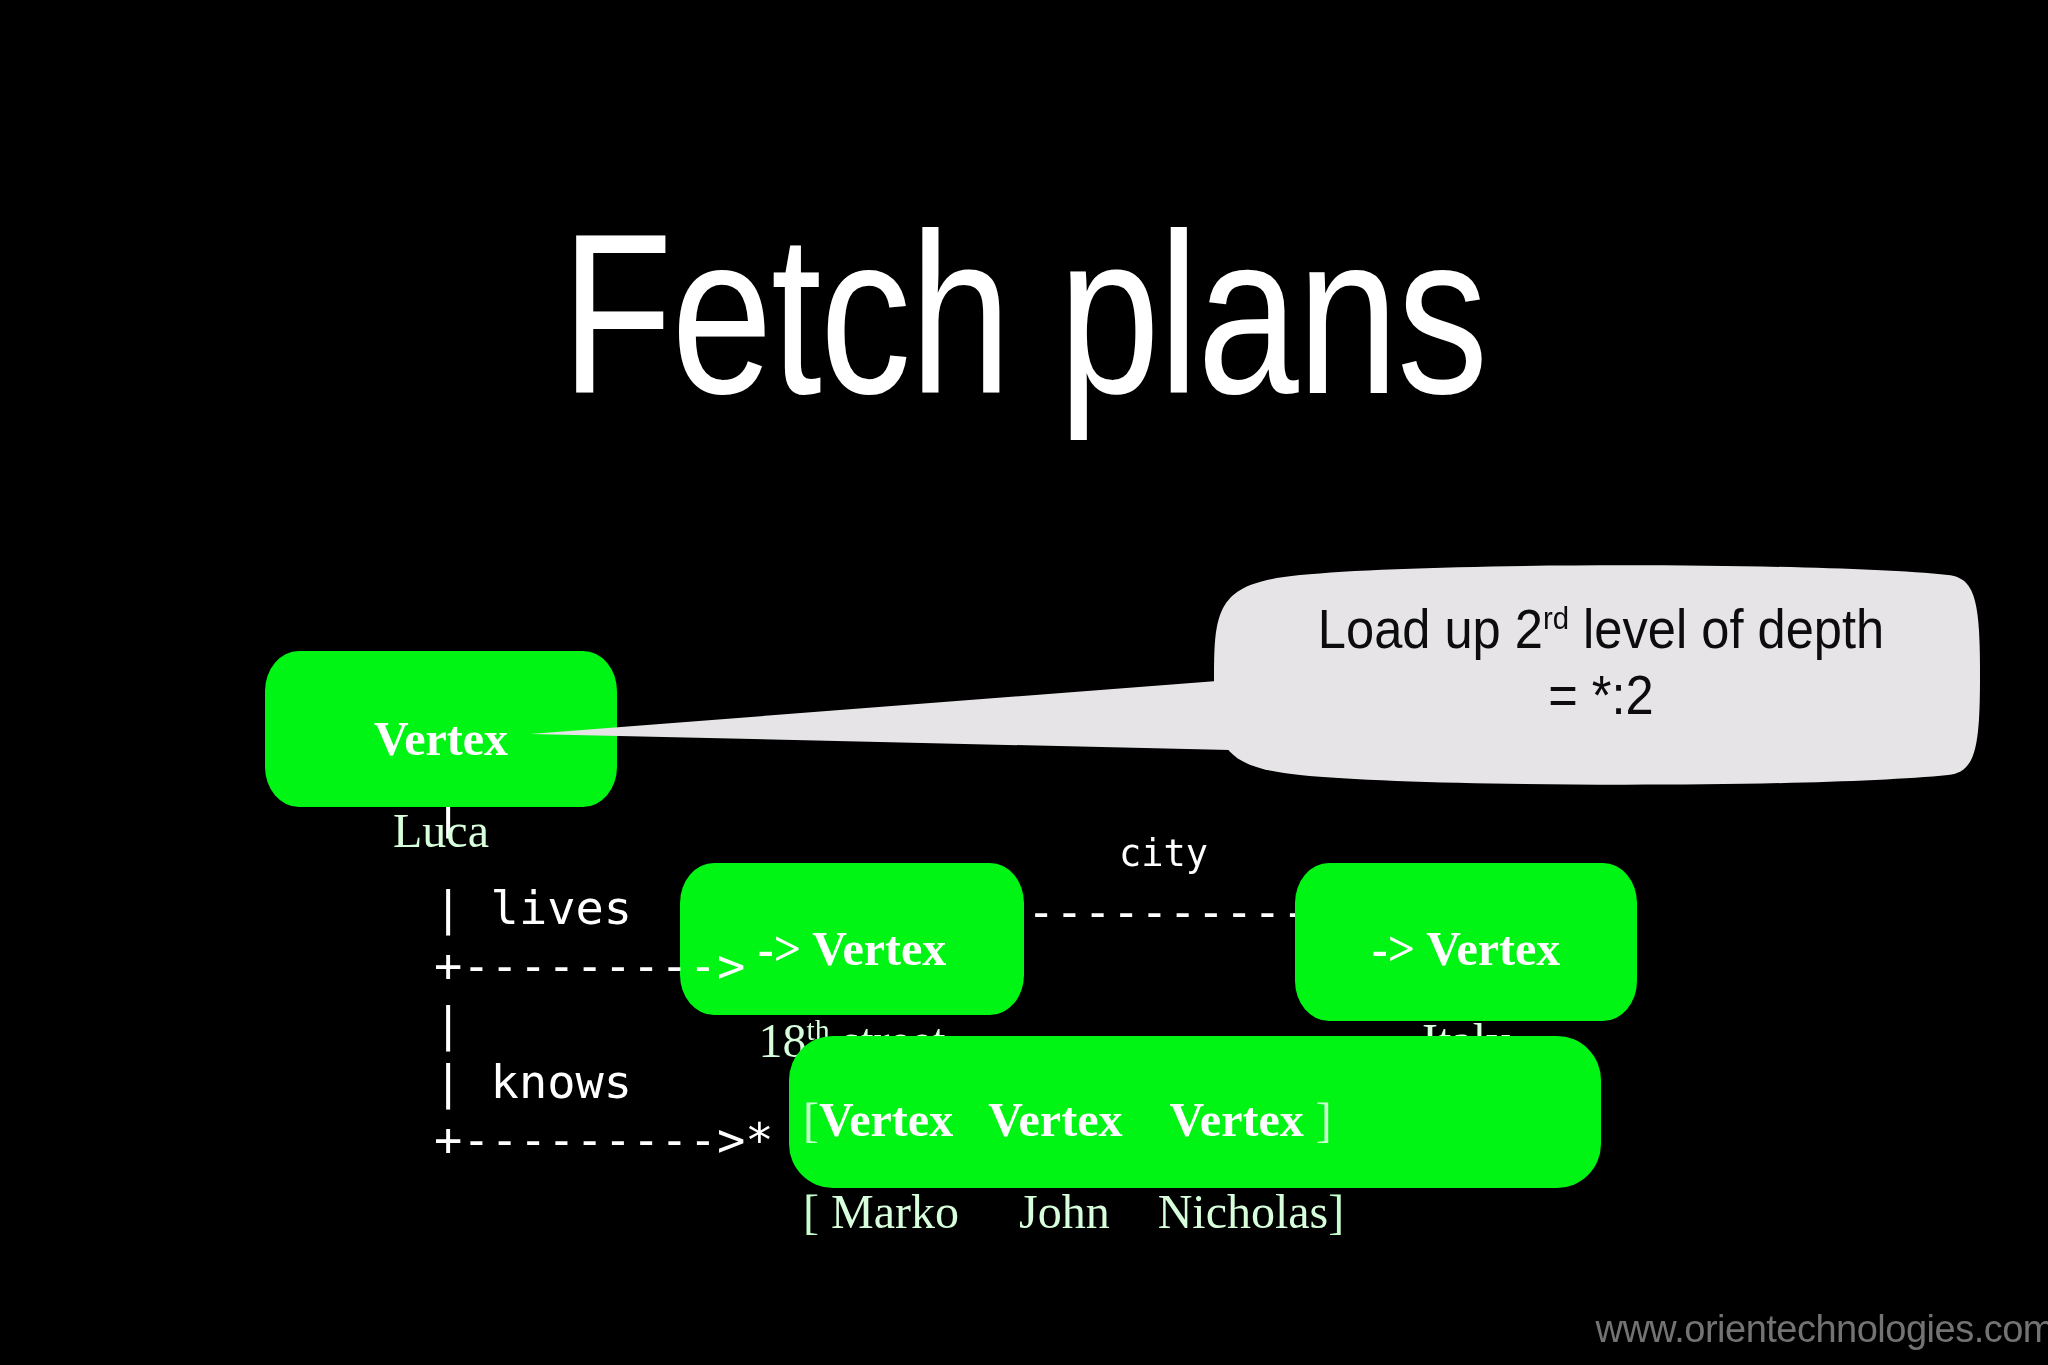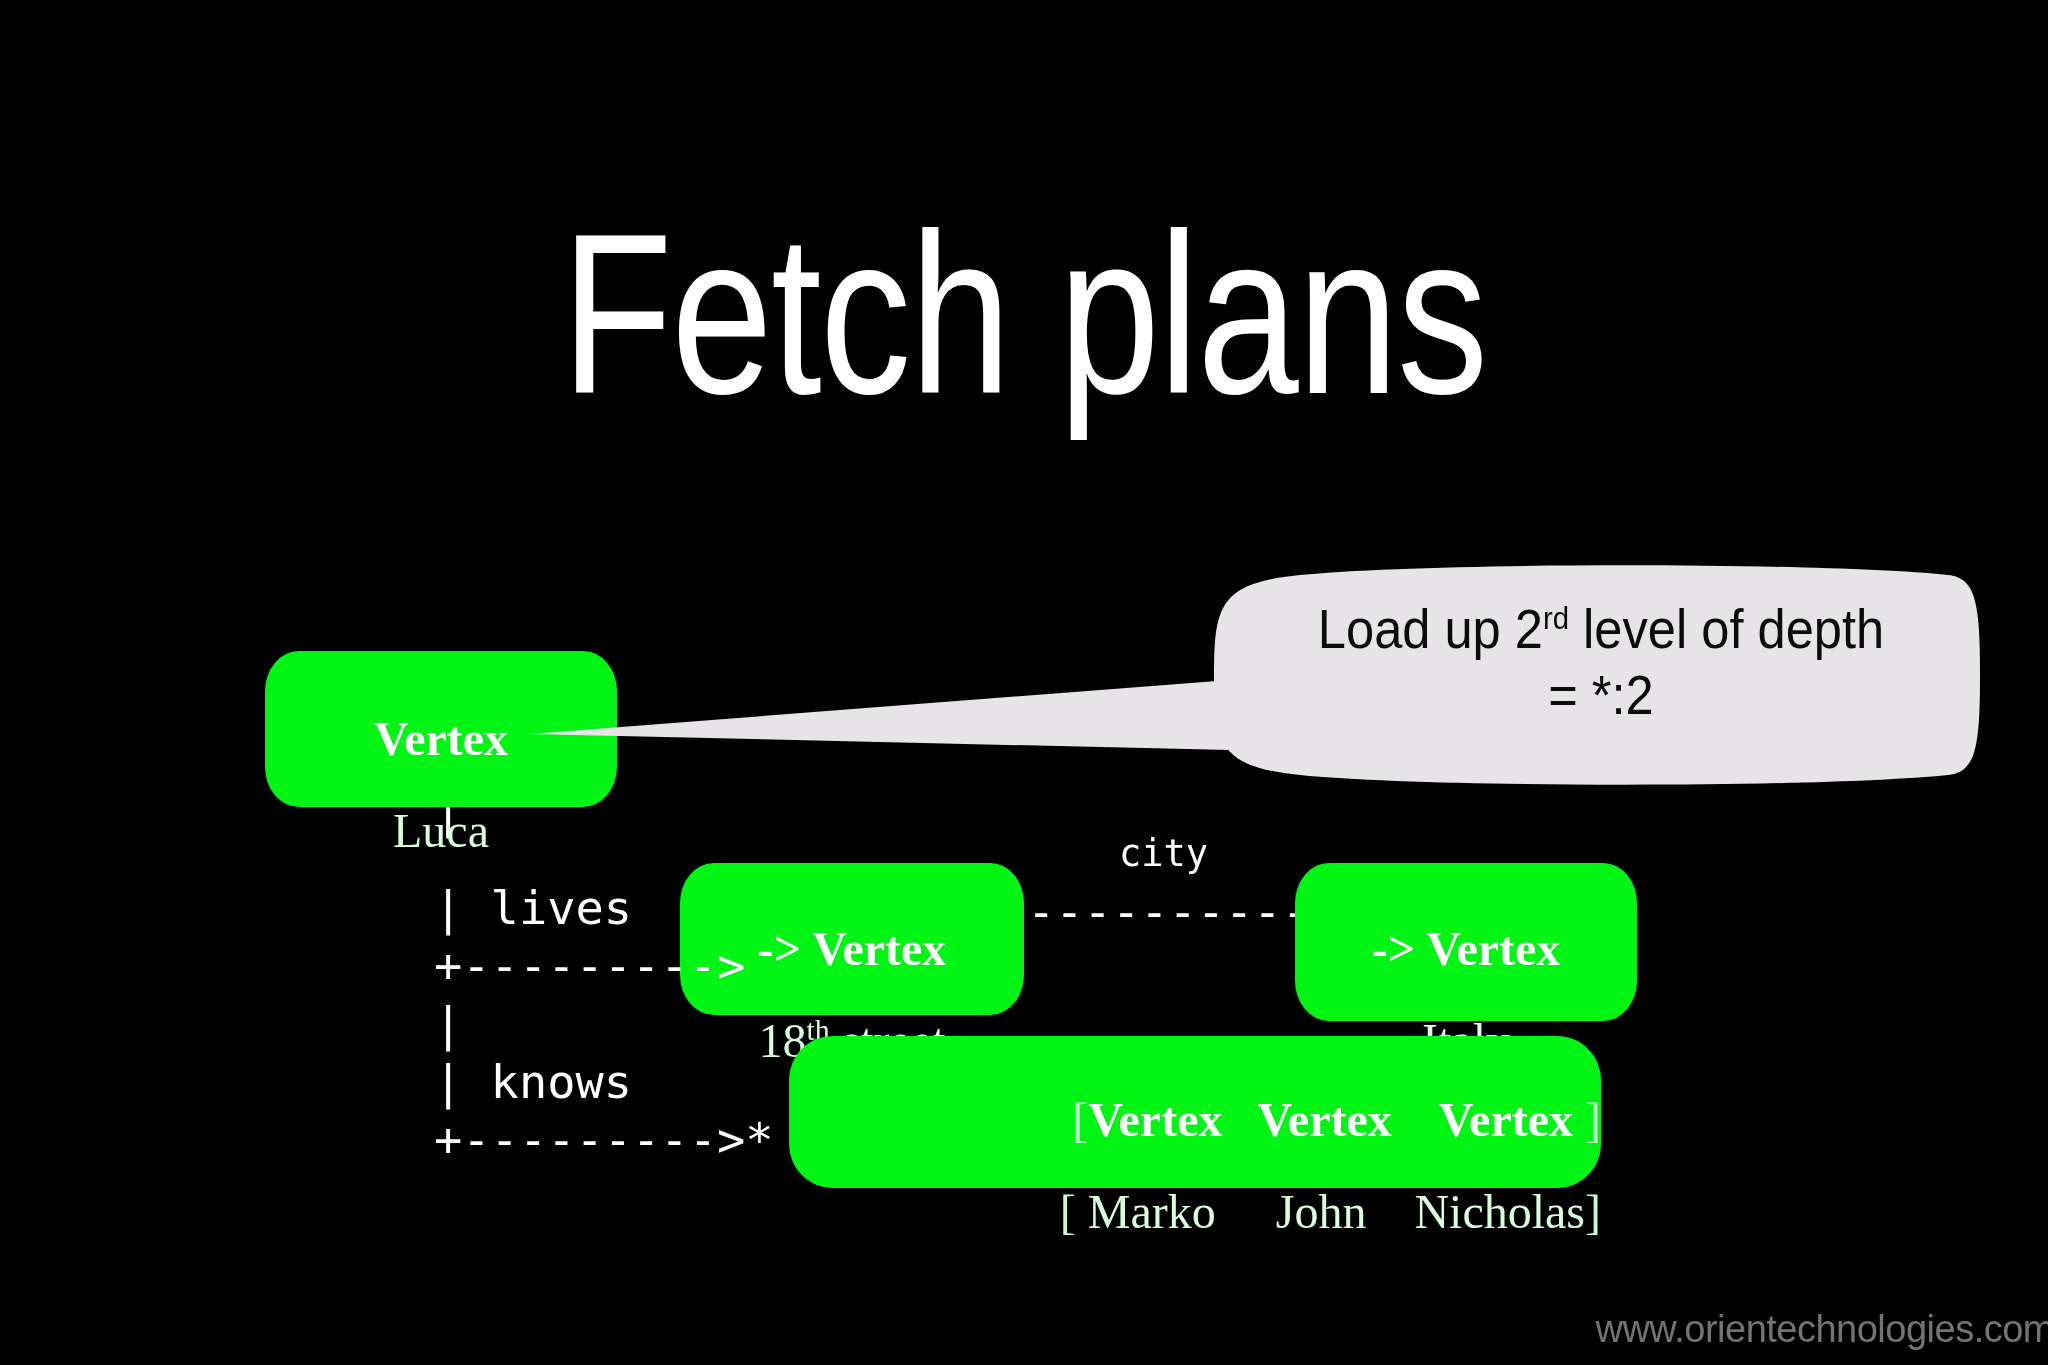--- a/index.html
+++ b/index.html
@@ -123,21 +123,21 @@
     padding-top: 22px;
     text-align: center;
   }
   #box-friends {
     left: 789px;
     top: 1036px;
     width: 812px;
     height: 152px;
     padding-top: 20px;
     padding-left: 14px;
-    text-align: right;
+    text-align: left;
     border-radius: 44px / 44px;
   }
 
   
   #callout-wrap {
     position: absolute;
     left: 530px;
     top: 560px;
     width: 1460px;
     height: 230px;

